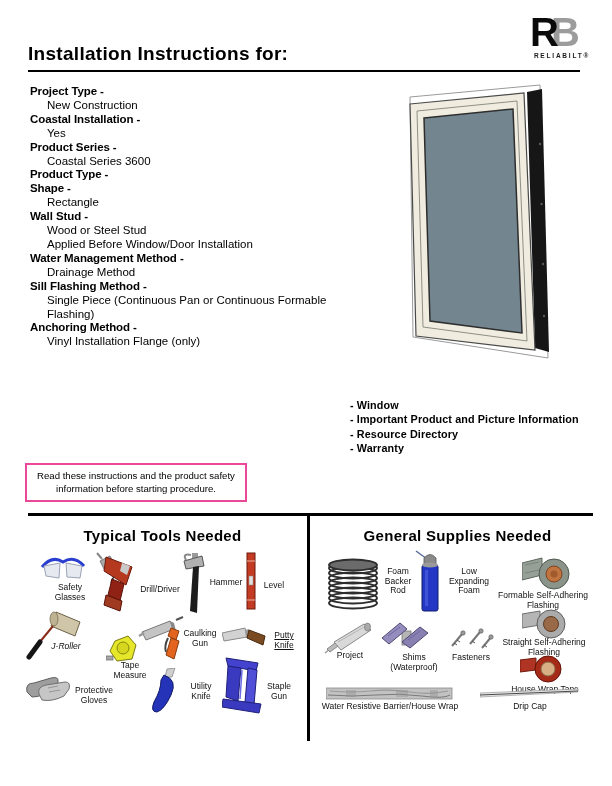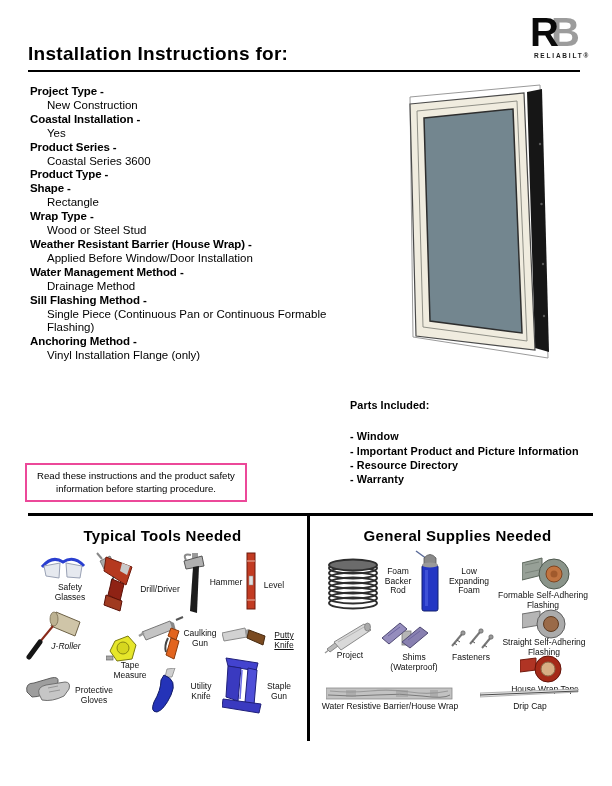--- a/index.html
+++ b/index.html
@@ -96,25 +96,24 @@
       <div class="d-value">Coastal Series 3600</div>
     </div>
     <div class="detail">
       <div class="d-label">Product Type -</div>
     </div>
     <div class="detail">
       <div class="d-label">Shape -</div>
       <div class="d-value">Rectangle</div>
     </div>
     <div class="detail">
-      <div class="d-label">Wrap Type -</div>
+      <div class="d-label">Wall Stud -</div>
       <div class="d-value">Wood or Steel Stud</div>
     </div>
     <div class="detail">
-      <div class="d-label">Weather Resistant Barrier (House Wrap) -</div>
       <div class="d-value">Applied Before Window/Door Installation</div>
     </div>
     <div class="detail">
       <div class="d-label">Water Management Method -</div>
       <div class="d-value">Drainage Method</div>
     </div>
     <div class="detail">
       <div class="d-label">Sill Flashing Method -</div>
       <div class="d-value">Single Piece (Continuous Pan or Continuous Formable Flashing)</div>
     </div>
@@ -130,21 +129,20 @@
     <polygon points="20,20 134,9 145,266 26,252" fill="#f0ecdf" stroke="#4a4a4a" stroke-width="1.2"></polygon>
     <polygon points="27,27 127,17 137,257 33,243" fill="none" stroke="#8f8f86" stroke-width="1"></polygon>
     <polygon points="34,34 123,25 132,249 40,237" fill="#73868f" stroke="#2e2e2e" stroke-width="1.5"></polygon>
     <circle cx="150" cy="60" r="1.2" fill="#5a5a5a"></circle>
     <circle cx="151.5" cy="120" r="1.2" fill="#5a5a5a"></circle>
     <circle cx="153" cy="180" r="1.2" fill="#5a5a5a"></circle>
     <circle cx="154" cy="232" r="1.2" fill="#5a5a5a"></circle>
   </svg>
 
   <section class="abs parts">
-    <div class="parts-title">Parts Included:</div>
     <div class="parts-item">- Window</div>
     <div class="parts-item">- Important Product and Picture Information</div>
     <div class="parts-item">- Resource Directory</div>
     <div class="parts-item">- Warranty</div>
   </section>
 
   <div class="abs notice">Read these instructions and the product safety information before starting procedure.</div>
 
   <div class="abs section-rule"></div>
   <div class="abs divider-v"></div>

